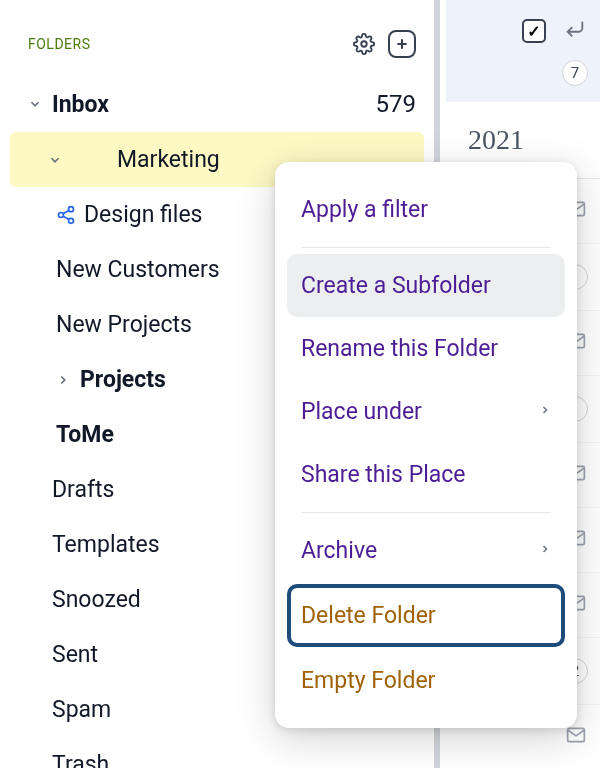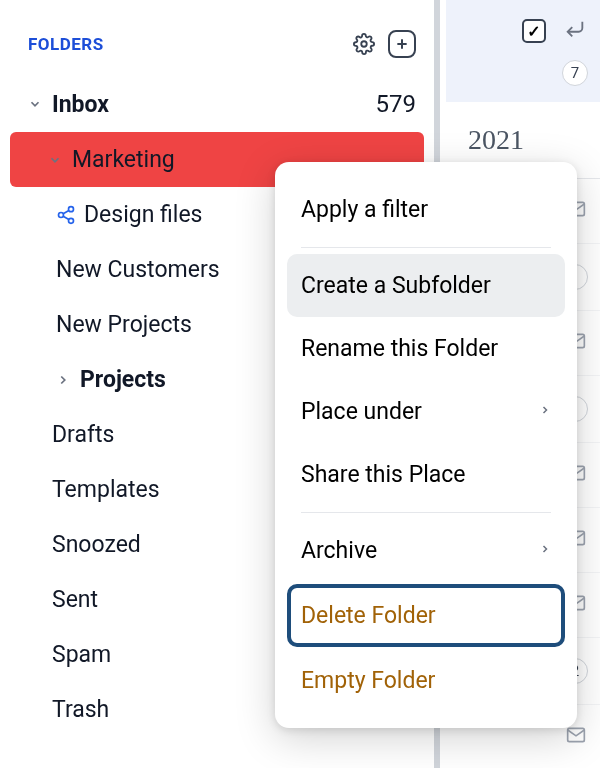--- a/index.html
+++ b/index.html
@@ -18,23 +18,23 @@
       position: relative;
       border-right: 6px solid #d1d5db;
     }
     .folders-header {
       display: flex;
       align-items: center;
       justify-content: space-between;
       padding: 30px 18px 18px 28px;
     }
     .folders-title {
-      color: #1d4ed8;
-      font-size: 17px;
-      font-weight: 700;
+      color: #4d7c0f;
+      font-size: 14px;
+      font-weight: 400;
       letter-spacing: 0.5px;
     }
     .folders-actions {
       display: flex;
       gap: 10px;
       align-items: center;
     }
     .icon-btn {
       width: 28px;
       height: 28px;
@@ -57,24 +57,25 @@
       display: flex;
       align-items: center;
       padding: 14px 18px 14px 28px;
       font-size: 23px;
       color: #111827;
       cursor: pointer;
     }
     .folder-item.nested-1 { padding-left: 48px; }
     .folder-item.nested-2 { padding-left: 56px; }
     .folder-item.selected {
-      background: #ef4444;
+      background: #fef9c3;
       border-radius: 6px;
       margin: 0 10px;
       padding-left: 38px;
+      gap: 45px;
     }
     .folder-item.bold { font-weight: 700; }
     .chevron {
       width: 16px;
       margin-right: 8px;
       font-size: 16px;
       color: #6b7280;
       display: inline-flex;
     }
     .share-icon {
@@ -166,21 +167,21 @@
       width: 302px;
       background: #fff;
       border-radius: 14px;
       box-shadow: 0 10px 40px rgba(0,0,0,0.18), 0 2px 8px rgba(0,0,0,0.12);
       padding: 16px 12px;
       z-index: 100;
     }
     .menu-item {
       padding: 18px 14px;
       font-size: 23px;
-      color: #000000;
+      color: #4c1d95;
       border-radius: 10px;
       cursor: pointer;
       display: flex;
       align-items: center;
       justify-content: space-between;
     }
     .menu-item.hovered {
       background: #eceef0;
     }
     .menu-item.danger {
@@ -259,20 +260,23 @@
         <span class="folder-name">New Projects</span>
       </li>
       <li class="folder-item nested-2 bold">
         <span class="chevron">
           <svg width="14" height="14" viewBox="0 0 24 24" fill="none" stroke="currentColor" stroke-width="3">
             <polyline points="9 18 15 12 9 6"></polyline>
           </svg>
         </span>
         <span class="folder-name">Projects</span>
       </li>
+      <li class="folder-item nested-2 bold">
+        <span class="folder-name">ToMe</span>
+      </li>
       <li class="folder-item" style="padding-left: 52px;">
         <span class="folder-name">Drafts</span>
       </li>
       <li class="folder-item" style="padding-left: 52px;">
         <span class="folder-name">Templates</span>
       </li>
       <li class="folder-item" style="padding-left: 52px;">
         <span class="folder-name">Snoozed</span>
       </li>
       <li class="folder-item" style="padding-left: 52px;">

